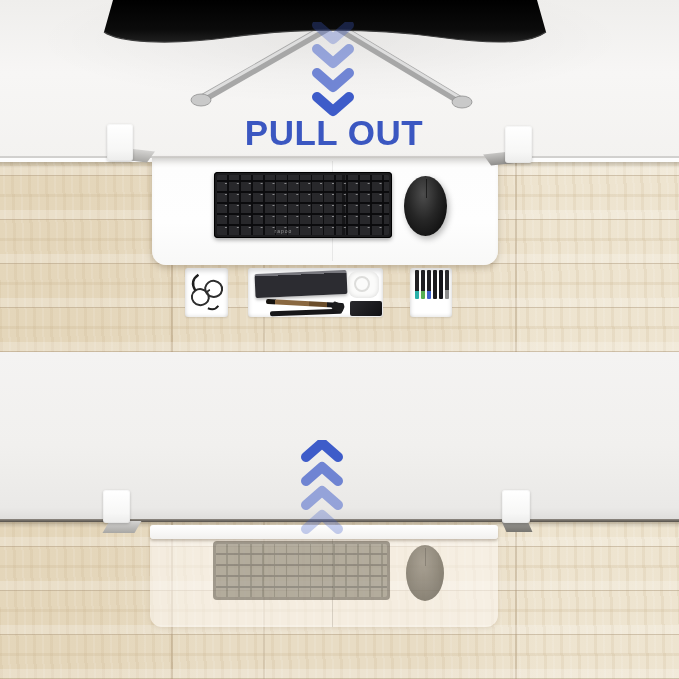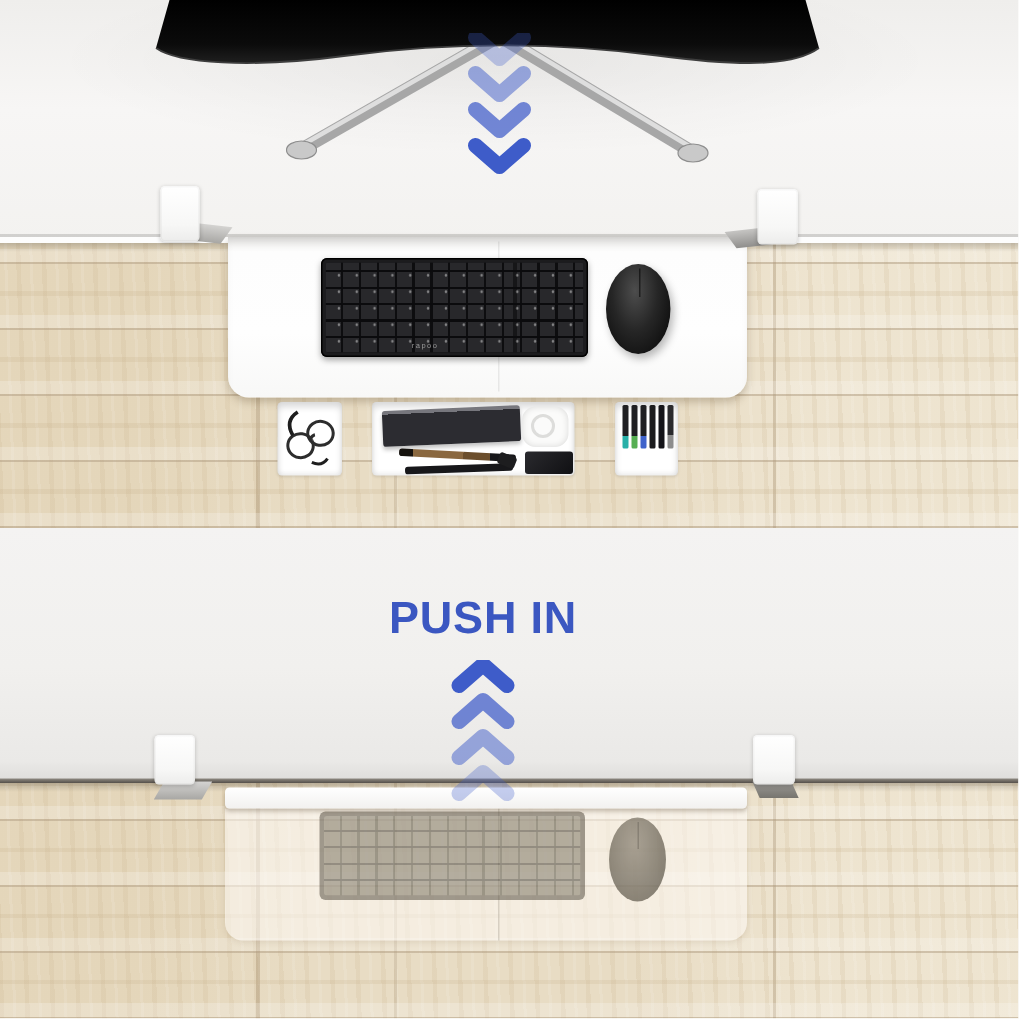--- a/index.html
+++ b/index.html
@@ -119,20 +119,21 @@
 
     <svg class="abs" style="left:311px;top:22px;width:44px;height:96px;z-index:5;" viewBox="0 0 44 96">
       <g stroke="var(--arrow_blue,#3E5CC9)" stroke-width="10" fill="none" stroke-linecap="round" stroke-linejoin="round">
         <polyline points="6,3 22,17 38,3" opacity=".30"></polyline>
         <polyline points="6,27 22,41 38,27" opacity=".50"></polyline>
         <polyline points="6,51 22,65 38,51" opacity=".72"></polyline>
         <polyline points="6,75 22,89 38,75" opacity="1"></polyline>
       </g>
     </svg>
 
+    <div class="abs label" style="left:334px;top:115px;font-size:35px;z-index:5;">PULL OUT</div>
 
     <div class="abs clamp-arm" style="left:124px;top:150px;width:28px;height:11px;transform:skewX(-32deg) rotate(6deg);"></div>
     <div class="abs clamp" style="left:107px;top:124px;width:26px;height:37px;"></div>
     <div class="abs clamp-arm" style="left:486px;top:153px;width:30px;height:11px;transform:skewX(32deg) rotate(-6deg);background:linear-gradient(180deg,#c6c5c3,#8f8e8c);"></div>
     <div class="abs clamp" style="left:505px;top:126px;width:27px;height:37px;"></div>
 
     <div class="abs" style="left:152px;top:158px;width:346px;height:107px;z-index:4;
                 background:linear-gradient(180deg,#f3f2f0 0,#fdfdfd 10px,#fefefe 60%,#f8f8f7 100%);
                 border-radius:0 0 14px 14px;
                 box-shadow:0 3px 6px rgba(95,75,45,.30), inset 0 6px 7px -4px rgba(0,0,0,.18);">
@@ -181,21 +182,20 @@
         <span class="marker" style="background:linear-gradient(180deg,#2a2a2d 0 70%,#8d8d8d 70%);"></span>
       </div>
     </div>
   </div>
 
   <div class="abs" style="left:0;top:352px;width:679px;height:327px;">
 
     <div class="abs" style="left:0;top:0;width:679px;height:169px;
                 background:linear-gradient(180deg,#f4f3f2 0%,#f1f0ee 55%,#eae9e7 92%,#dddcda 100%);"></div>
 
-    <div class="abs label" style="left:322px;top:46px;font-size:30px;z-index:5;">PUSH IN</div>
 
     <svg class="abs" style="left:300px;top:88px;width:44px;height:96px;z-index:5;" viewBox="0 0 44 96">
       <g stroke="var(--arrow_blue,#3E5CC9)" stroke-width="10" fill="none" stroke-linecap="round" stroke-linejoin="round">
         <polyline points="6,17 22,3 38,17" opacity="1"></polyline>
         <polyline points="6,41 22,27 38,41" opacity=".72"></polyline>
         <polyline points="6,65 22,51 38,65" opacity=".50"></polyline>
         <polyline points="6,89 22,75 38,89" opacity=".30"></polyline>
       </g>
     </svg>
 

